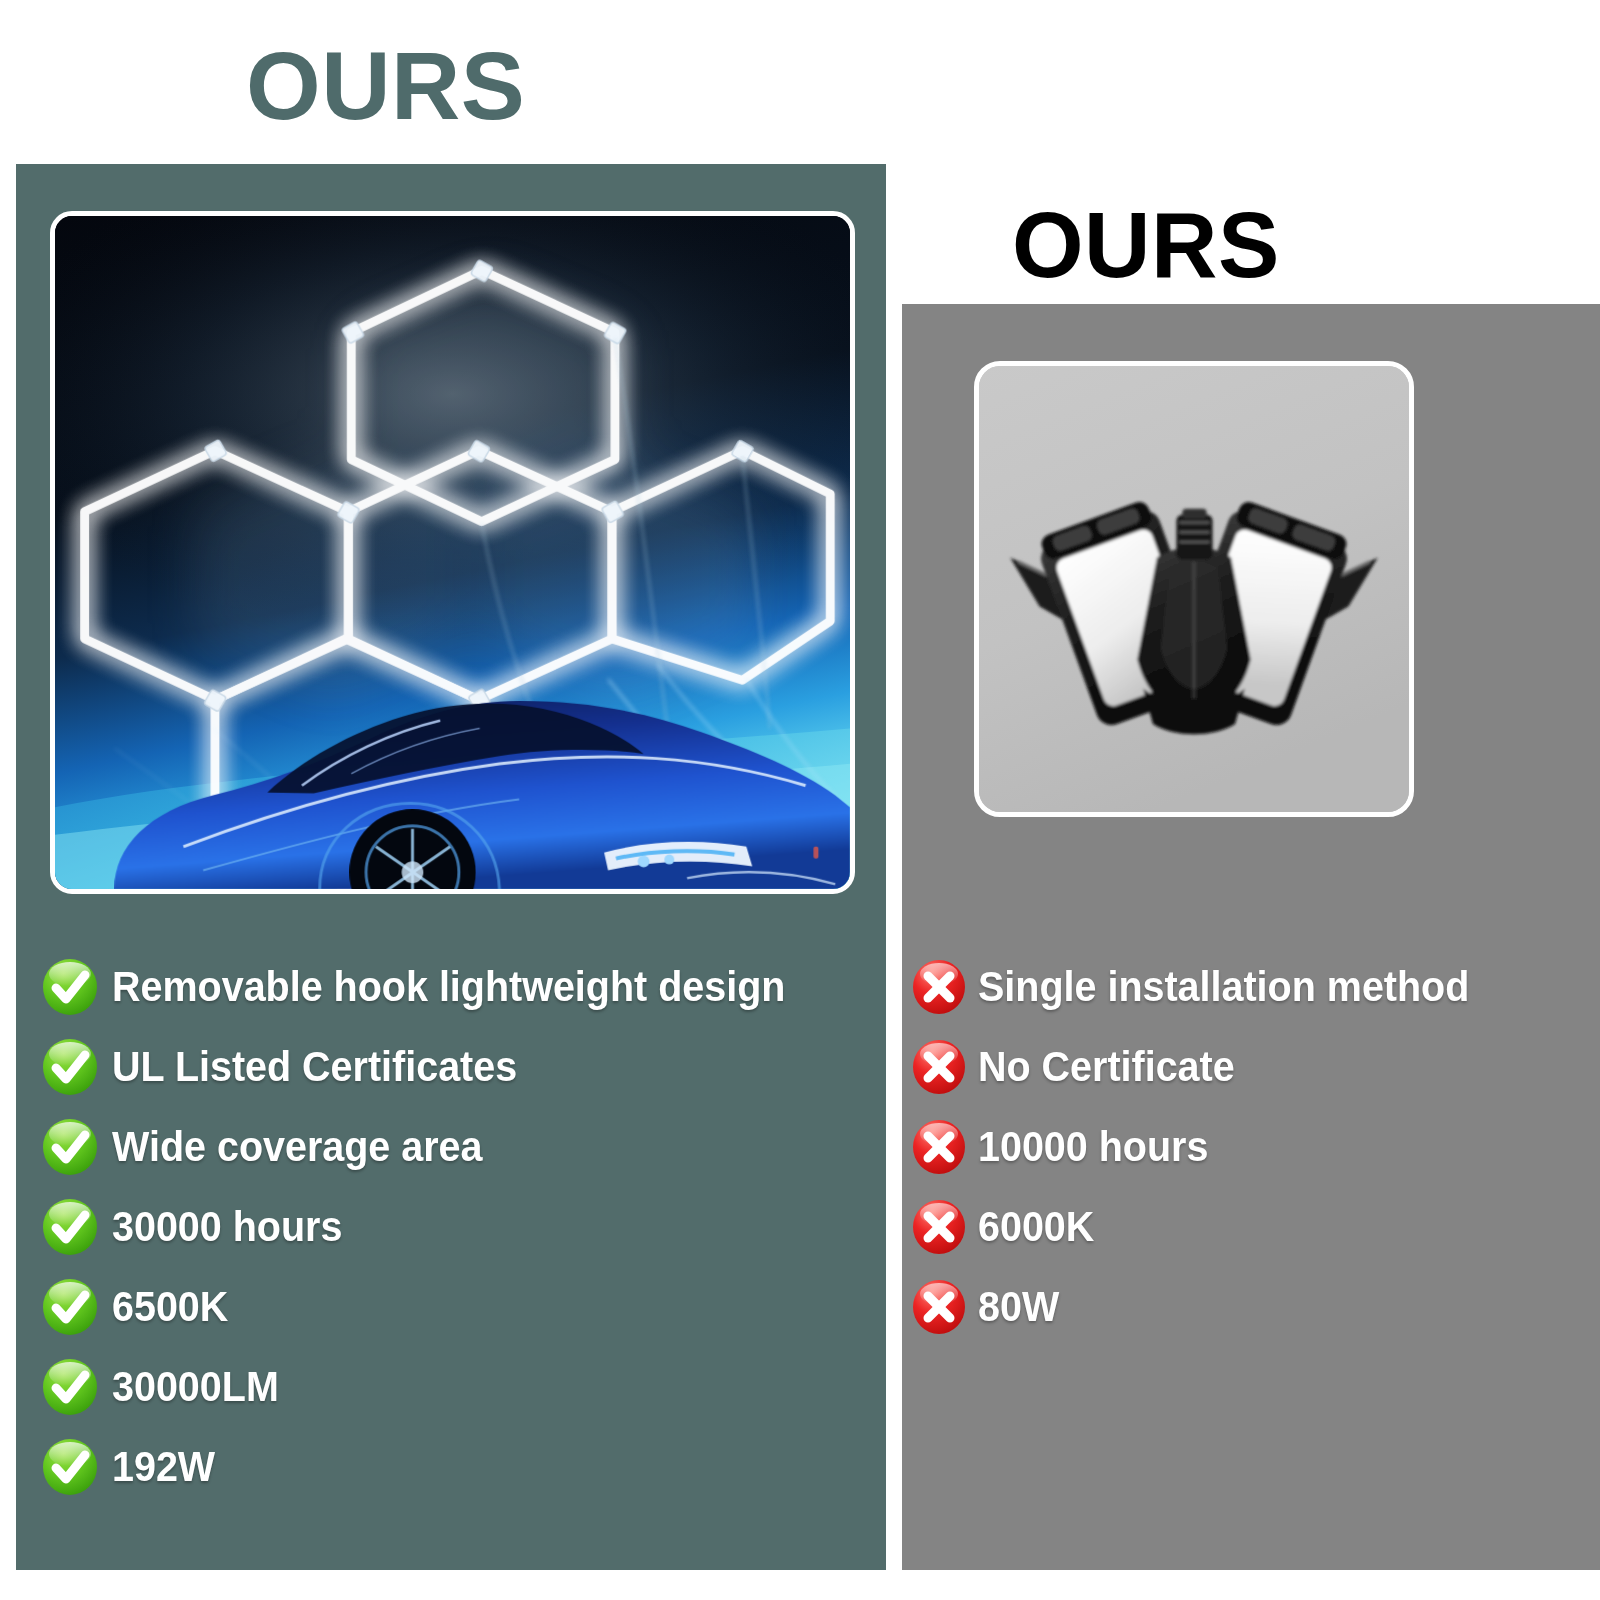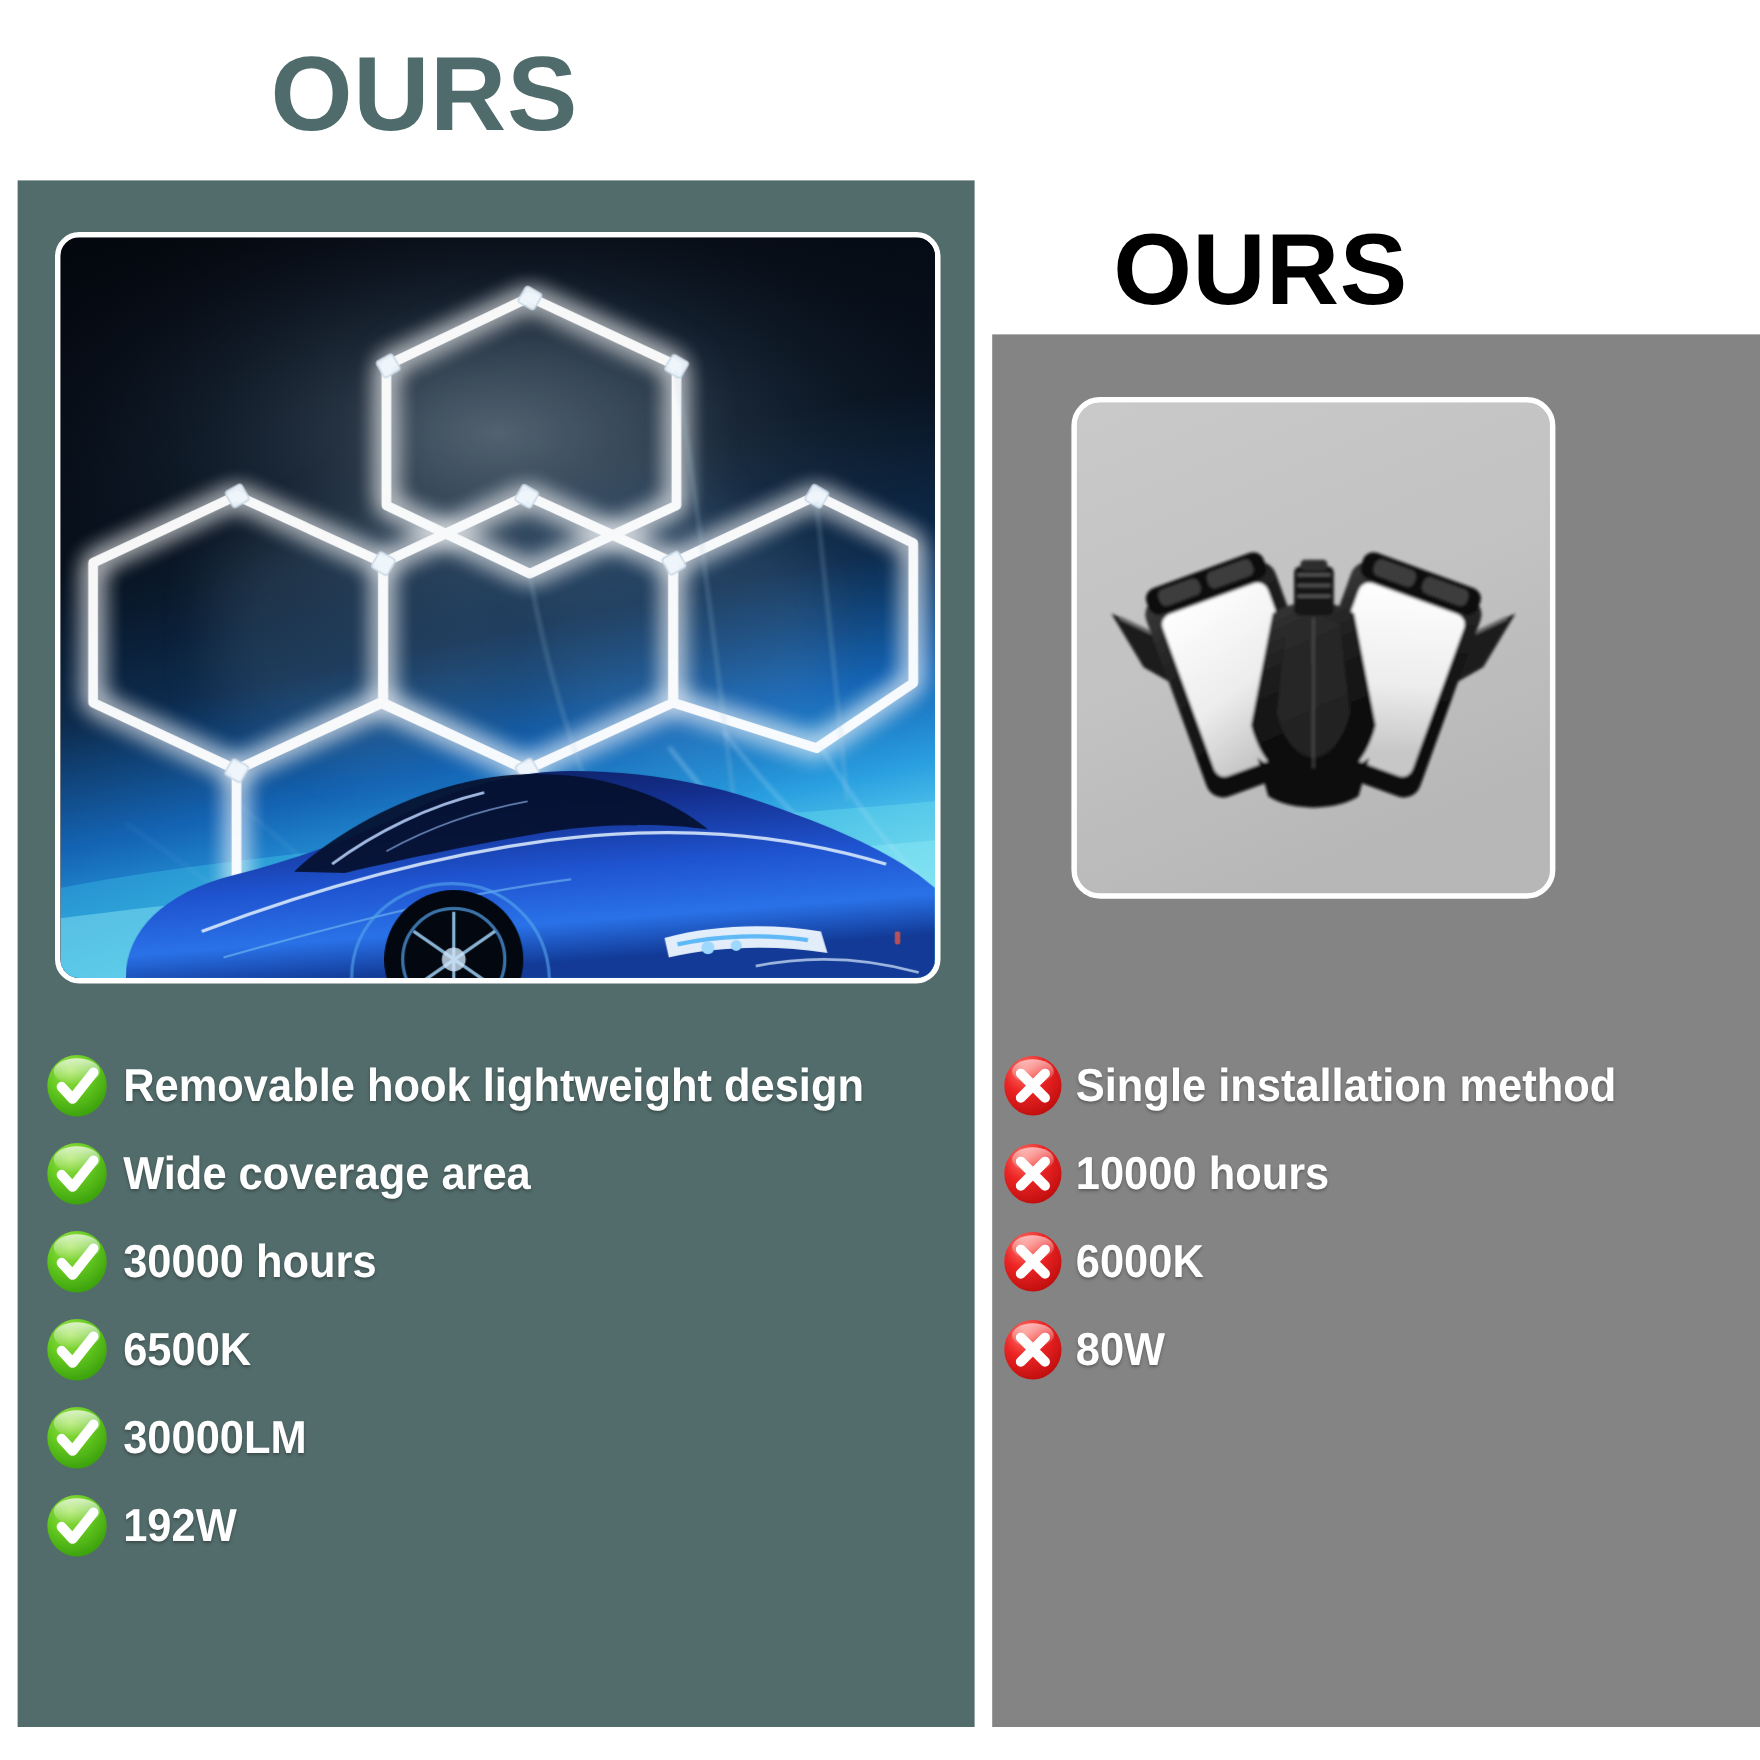--- a/index.html
+++ b/index.html
@@ -271,20 +271,30 @@
             </linearGradient>
           </defs>
           <ellipse cx="28" cy="29" rx="27" ry="28" fill="url(#gchk)"></ellipse>
           <ellipse cx="28" cy="16" rx="21" ry="12" fill="url(#gshine)"></ellipse>
           <path d="M14,30 L24,41 L43,17" fill="none" stroke="#ffffff" stroke-width="9" stroke-linecap="round" stroke-linejoin="round"></path>
         </svg>
       </span>
       <span class="feature-text">Removable hook lightweight design</span>
     </div>
 
+    <div class="feature-row">
+      <span class="badge">
+        <svg viewBox="0 0 56 58" width="56" height="58">
+          <ellipse cx="28" cy="29" rx="27" ry="28" fill="url(#gchk)"></ellipse>
+          <ellipse cx="28" cy="16" rx="21" ry="12" fill="url(#gshine)"></ellipse>
+          <path d="M14,30 L24,41 L43,17" fill="none" stroke="#ffffff" stroke-width="9" stroke-linecap="round" stroke-linejoin="round"></path>
+        </svg>
+      </span>
+      <span class="feature-text">UL Listed Certificates</span>
+    </div>
 
     <div class="feature-row">
       <span class="badge">
         <svg viewBox="0 0 56 58" width="56" height="58">
           <ellipse cx="28" cy="29" rx="27" ry="28" fill="url(#gchk)"></ellipse>
           <ellipse cx="28" cy="16" rx="21" ry="12" fill="url(#gshine)"></ellipse>
           <path d="M14,30 L24,41 L43,17" fill="none" stroke="#ffffff" stroke-width="9" stroke-linecap="round" stroke-linejoin="round"></path>
         </svg>
       </span>
       <span class="feature-text">Wide coverage area</span>
@@ -426,59 +436,72 @@
           <ellipse cx="27" cy="15" rx="19" ry="11" fill="url(#rshine)"></ellipse>
           <g stroke="#ffffff" stroke-width="9" stroke-linecap="round">
             <line x1="16" y1="17" x2="38" y2="39"></line>
             <line x1="38" y1="17" x2="16" y2="39"></line>
           </g>
         </svg>
       </span>
       <span class="feature-text">Single installation method</span>
     </div>
 
-
-
     <div class="feature-row">
       <span class="badge">
         <svg viewBox="0 0 54 56" width="54" height="56">
           <ellipse cx="27" cy="28" rx="26" ry="27" fill="url(#rx)"></ellipse>
           <ellipse cx="27" cy="15" rx="19" ry="11" fill="url(#rshine)"></ellipse>
           <g stroke="#ffffff" stroke-width="9" stroke-linecap="round">
             <line x1="16" y1="17" x2="38" y2="39"></line>
             <line x1="38" y1="17" x2="16" y2="39"></line>
           </g>
         </svg>
       </span>
-      <span class="feature-text">10000 hours</span>
-    </div>
+      <span class="feature-text">No Certificate</span>
+    </div>
+
 
     <div class="feature-row">
       <span class="badge">
         <svg viewBox="0 0 54 56" width="54" height="56">
           <ellipse cx="27" cy="28" rx="26" ry="27" fill="url(#rx)"></ellipse>
           <ellipse cx="27" cy="15" rx="19" ry="11" fill="url(#rshine)"></ellipse>
           <g stroke="#ffffff" stroke-width="9" stroke-linecap="round">
             <line x1="16" y1="17" x2="38" y2="39"></line>
             <line x1="38" y1="17" x2="16" y2="39"></line>
           </g>
         </svg>
       </span>
-      <span class="feature-text">6000K</span>
-    </div>
-
+      <span class="feature-text">10000 hours</span>
+    </div>
 
     <div class="feature-row">
       <span class="badge">
         <svg viewBox="0 0 54 56" width="54" height="56">
           <ellipse cx="27" cy="28" rx="26" ry="27" fill="url(#rx)"></ellipse>
           <ellipse cx="27" cy="15" rx="19" ry="11" fill="url(#rshine)"></ellipse>
           <g stroke="#ffffff" stroke-width="9" stroke-linecap="round">
             <line x1="16" y1="17" x2="38" y2="39"></line>
             <line x1="38" y1="17" x2="16" y2="39"></line>
           </g>
         </svg>
       </span>
+      <span class="feature-text">6000K</span>
+    </div>
+
+
+    <div class="feature-row">
+      <span class="badge">
+        <svg viewBox="0 0 54 56" width="54" height="56">
+          <ellipse cx="27" cy="28" rx="26" ry="27" fill="url(#rx)"></ellipse>
+          <ellipse cx="27" cy="15" rx="19" ry="11" fill="url(#rshine)"></ellipse>
+          <g stroke="#ffffff" stroke-width="9" stroke-linecap="round">
+            <line x1="16" y1="17" x2="38" y2="39"></line>
+            <line x1="38" y1="17" x2="16" y2="39"></line>
+          </g>
+        </svg>
+      </span>
       <span class="feature-text">80W</span>
     </div>
 
   </div>
 </div>
 
 </body></html>

